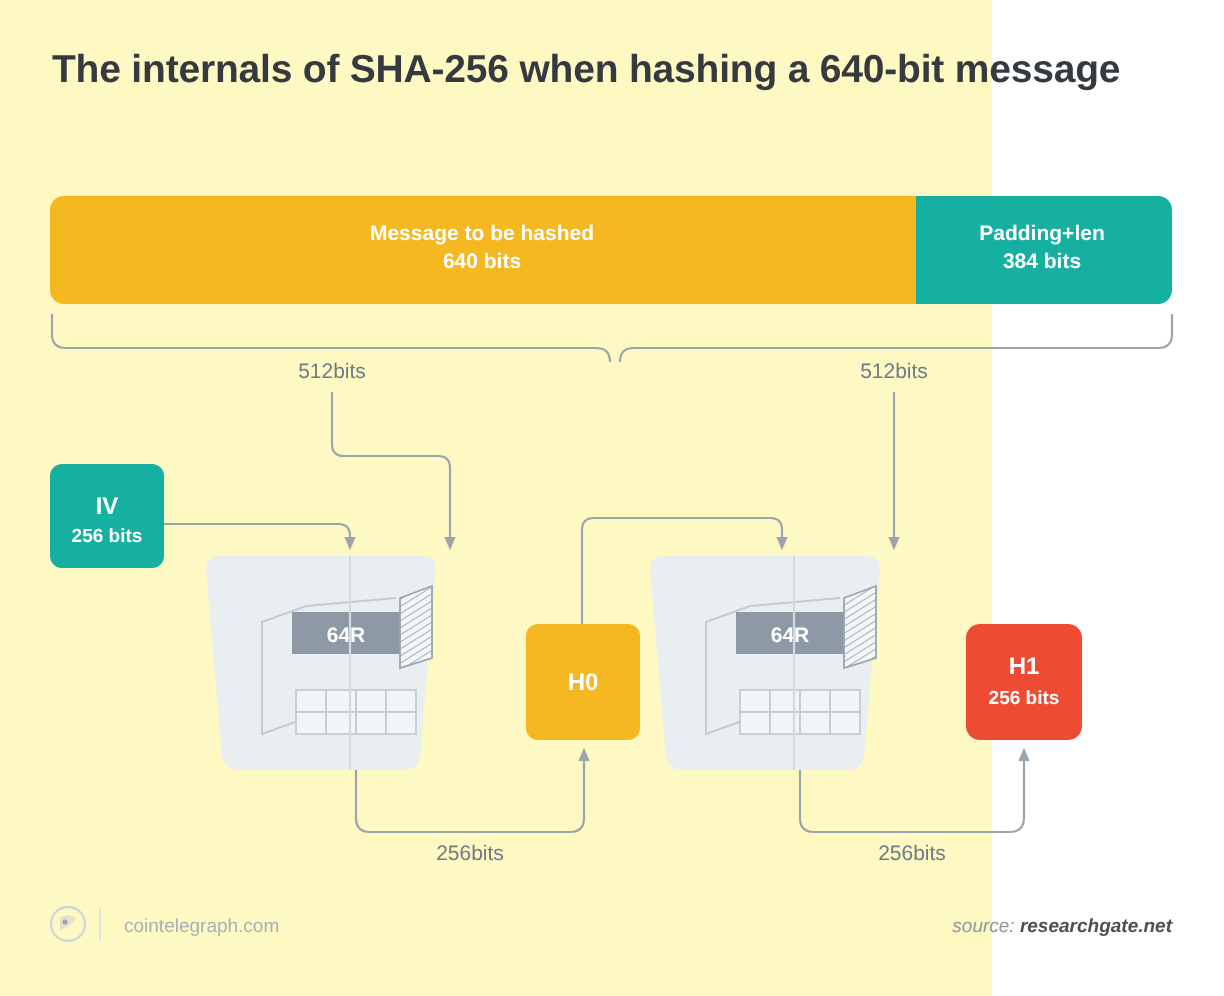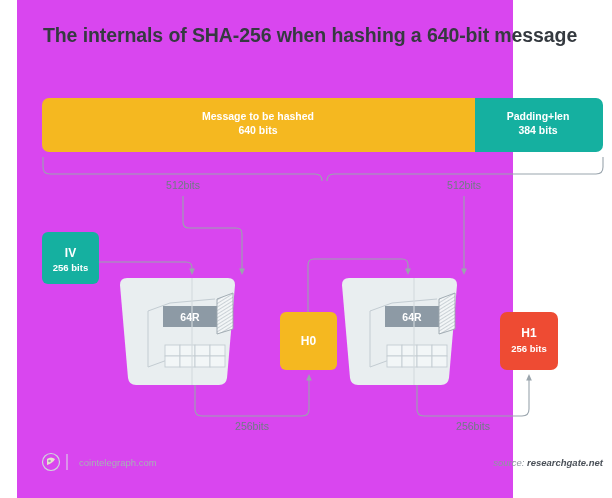--- a/index.html
+++ b/index.html
@@ -6,22 +6,21 @@
   html, body {
     margin: 0; padding: 0;
     width: 612px; height: 498px;
     background: #ffffff;
     font-family: "Liberation Sans", sans-serif;
     overflow: hidden;
   }
   #page {
     position: relative;
     width: 496px; height: 498px;
-    background: #d946ef;
-    margin-left: 17px;
+    background: #fef9c3;
   }
   .title {
     position: absolute;
     left: 26px; top: 22px;
     width: 540px;
     font-size: 19.5px;
     font-weight: bold;
     line-height: 1.42;
     color: #353a40;
     letter-spacing: -0.1px;

